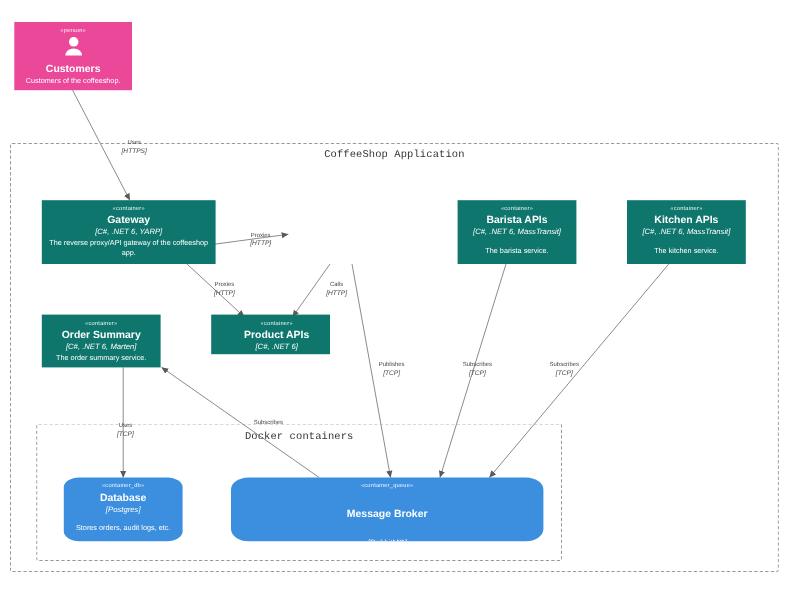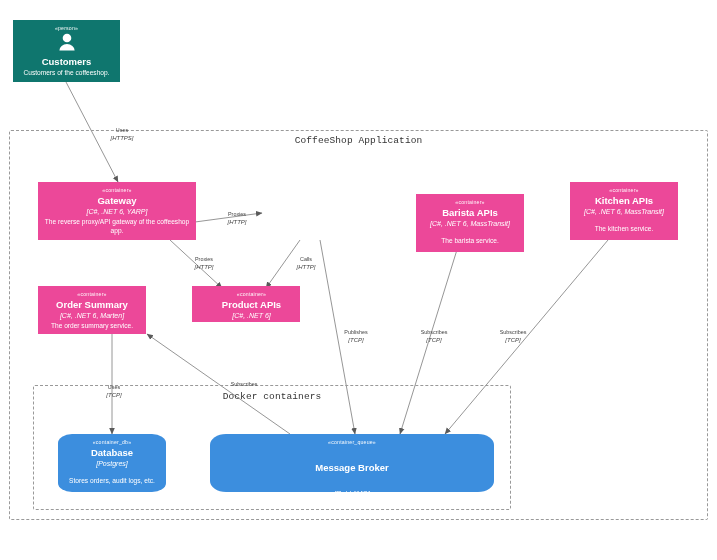--- a/index.html
+++ b/index.html
@@ -72,22 +72,22 @@
     line-height: 10px;
     white-space: nowrap;
   }
   .node .desc {
     font-size: 6.6px;
     line-height: 9px;
     margin-top: auto;
     padding-bottom: 1px;
   }
 
-  .node.person   { background: #0f766e; text-align: right; }
-  .node.container{ background: #ec4899; }
+  .node.person   { background: #ec4899; text-align: right; }
+  .node.container{ background: #0f766e; }
   .node.db       { background: #3c8ede; border-radius: 14px / 9px; }
   .node.queue    { background: #3c8ede; border-radius: 16px / 11px; }
 
   .person-icon { margin: 1px 0 0 0; }
 
   
   .edge-label {
     position: absolute;
     color: #444444;
     font-size: 5.4px;
@@ -157,21 +157,21 @@
   </div>
 
   <div class="node container" style="left:38px; top:182px; width:158px; height:58px;">
     <div class="stereo">«container»</div>
     <div class="title">Gateway</div>
     <div class="tech">[C#, .NET 6, YARP]</div>
     <div class="desc">The reverse proxy/API gateway of the coffeeshop app.</div>
   </div>
 
 
-  <div class="node container" style="left:416px; top:182px; width:108px; height:58px;margin-top:12px;">
+  <div class="node container" style="left:416px; top:182px; width:108px; height:58px;">
     <div class="stereo">«container»</div>
     <div class="title">Barista APIs</div>
     <div class="tech">[C#, .NET 6, MassTransit]</div>
     <div class="desc">The barista service.</div>
   </div>
 
   <div class="node container" style="left:570px; top:182px; width:108px; height:58px;">
     <div class="stereo">«container»</div>
     <div class="title">Kitchen APIs</div>
     <div class="tech">[C#, .NET 6, MassTransit]</div>

